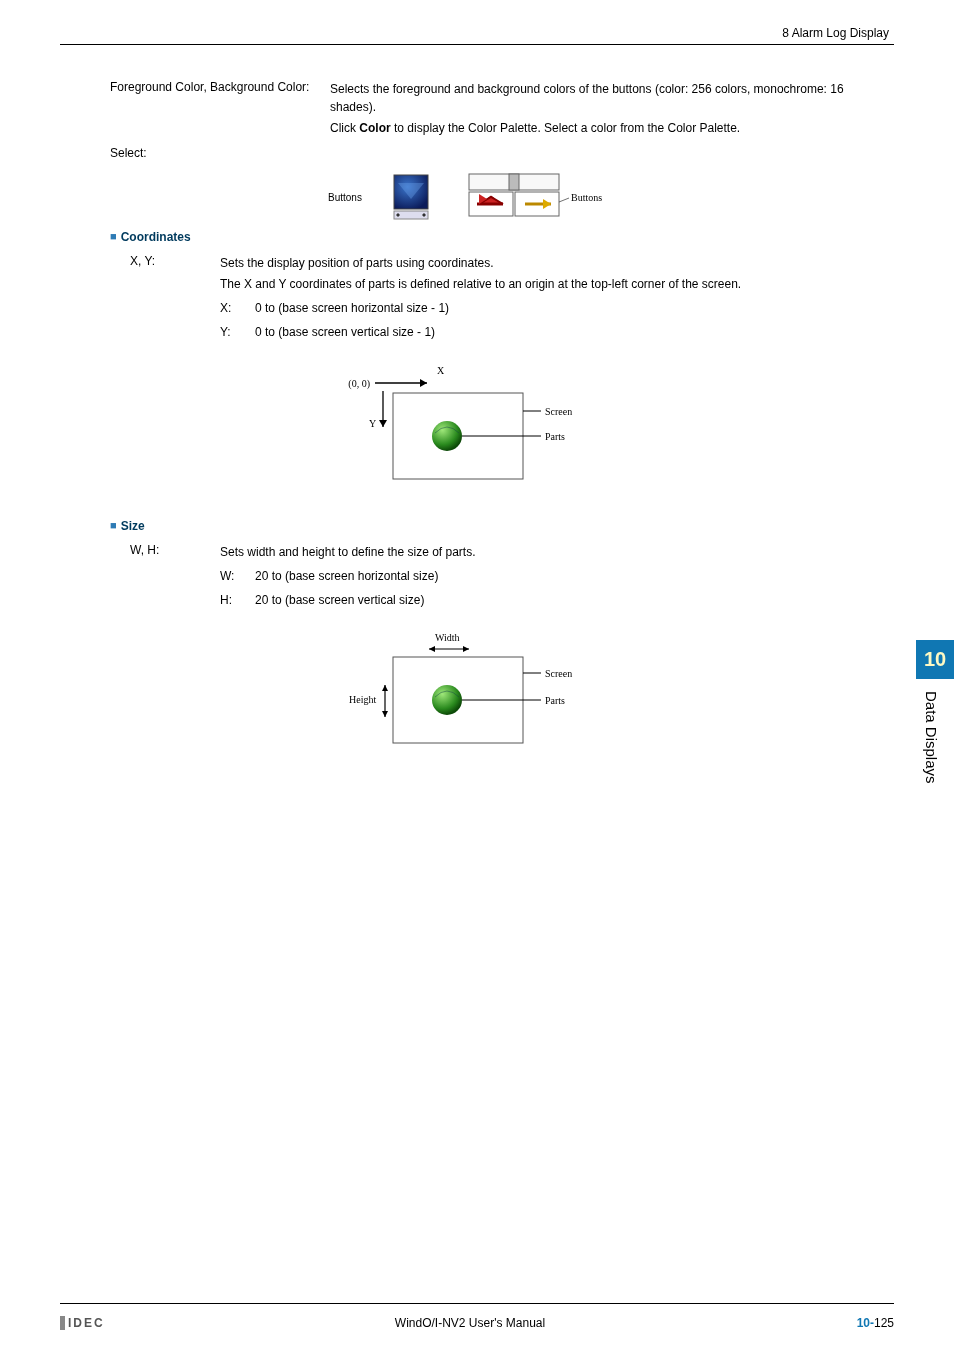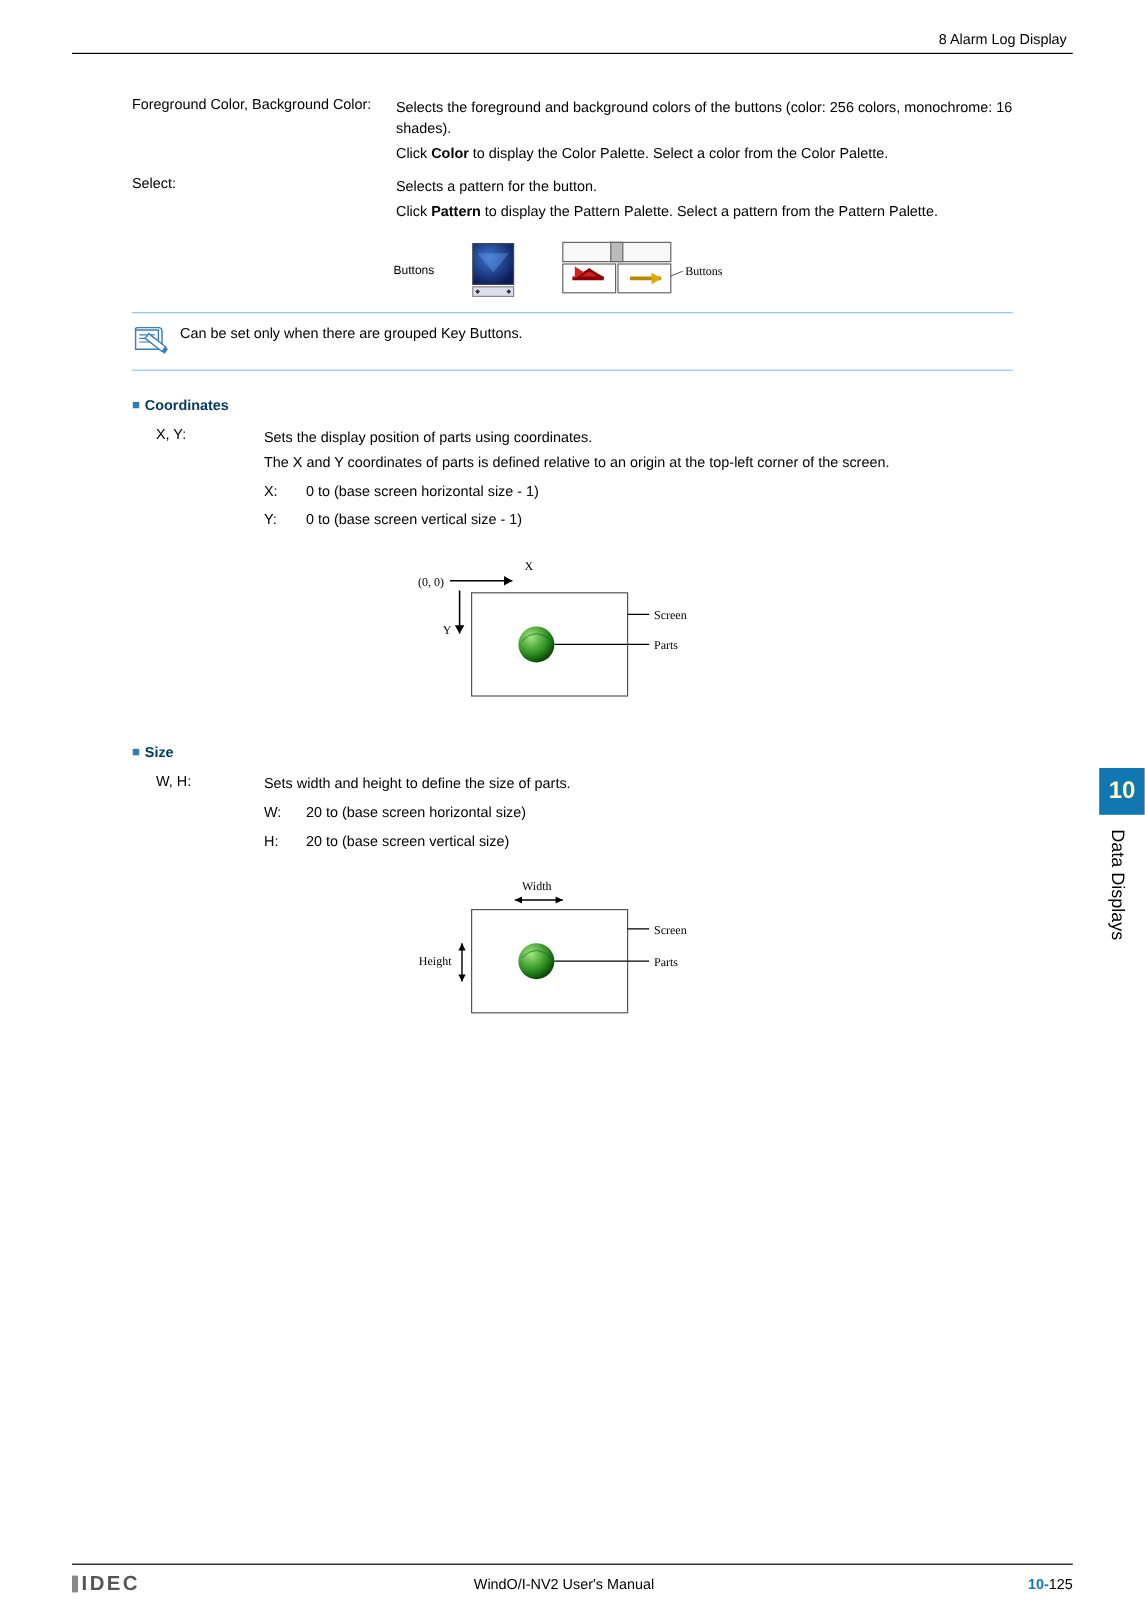--- a/index.html
+++ b/index.html
@@ -122,21 +122,21 @@
     display: flex;
     justify-content: space-between;
     align-items: center;
     font-size: 12px;
   }
   .footer .center { position:absolute; left:0; right:14px; text-align:center; }
   .footer .right { font-weight: bold; color: #1077b3; }
   .footer .right .pg { color: #000; font-weight: normal; }
   .idec-logo {
     display:flex; align-items:center; gap:3px;
-    font-weight: bold; letter-spacing: 2px; font-size: 17px;
+    font-weight: bold; letter-spacing: 2px; font-size: 12px;
     color: #555;
   }
   .idec-logo .bar { width: 5px; height: 14px; background:#888; }
 
   b.strong { font-weight: bold; }
 </style>
 </head>
 <body>
 
 <div class="header-text">8 Alarm Log Display</div>
@@ -148,24 +148,20 @@
   <div class="def-row">
     <div class="def-term">Foreground Color, Background Color:</div>
     <div class="def-desc">
       <p>Selects the foreground and background colors of the buttons (color: 256 colors, monochrome: 16 shades).</p>
       <p><span>Click </span><b class="strong">Color</b><span> to display the Color Palette. Select a color from the Color Palette.</span></p>
     </div>
   </div>
 
   <div class="def-row">
     <div class="def-term">Select:</div>
-    <div class="def-desc">
-      <p>Selects a pattern for the button.</p>
-      <p><span>Click </span><b class="strong">Pattern</b><span> to display the Pattern Palette. Select a pattern from the Pattern Palette.</span></p>
-    </div>
   </div>
 
   <div class="buttons-illus">
     <span class="lbl">Buttons</span>
     <svg width="45" height="48">
       <defs>
         <radialGradient id="g1" cx="40%" cy="35%" r="70%">
           <stop offset="0%" stop-color="#3b75cc"></stop>
           <stop offset="100%" stop-color="#0b1b5a"></stop>
         </radialGradient>
@@ -186,34 +182,20 @@
       <path d="M 10 32 L 36 32" stroke="#800" stroke-width="3"></path>
       <path d="M 12 32 L 20 27 L 12 22 Z" fill="#c22"></path>
       <rect x="48" y="20" width="44" height="24" fill="#fff" stroke="#666"></rect>
       <path d="M 58 32 L 84 32" stroke="#b80" stroke-width="3"></path>
       <path d="M 84 32 L 76 27 L 76 37 Z" fill="#da0"></path>
       <line x1="92" y1="30" x2="102" y2="26" stroke="#333" stroke-width="0.7"></line>
       <text x="104" y="29" font-size="10" font-family="Verdana">Buttons</text>
     </svg>
   </div>
 
-  <div class="note-box">
-    <div class="ico">
-      <svg width="30" height="28">
-        <path d="M 3 6 L 22 6 L 22 22 L 3 22 Z" fill="none" stroke="#3a7fb5" stroke-width="1.2"></path>
-        <path d="M 3 6 Q 2 4 5 4 L 22 4 Q 25 4 25 7 L 25 20" fill="none" stroke="#3a7fb5" stroke-width="1.2"></path>
-        <line x1="6" y1="10" x2="19" y2="10" stroke="#3a7fb5"></line>
-        <line x1="6" y1="13" x2="19" y2="13" stroke="#3a7fb5"></line>
-        <line x1="6" y1="16" x2="19" y2="16" stroke="#3a7fb5"></line>
-        <path d="M 14 9 L 28 20 L 25 24 L 11 13 Z" fill="#fff" stroke="#3a7fb5" stroke-width="1.2"></path>
-        <path d="M 25 24 L 28 20 L 30 22 L 27 26 Z" fill="#3a7fb5"></path>
-      </svg>
-    </div>
-    <div class="txt">Can be set only when there are grouped Key Buttons.</div>
-  </div>
 
   <div class="bullet-heading">
     <span class="sq">■</span><span>Coordinates</span>
   </div>
 
   <div class="def-row" style="margin-left:20px;">
     <div class="def-term-narrow">X, Y:</div>
     <div class="def-desc">
       <p>Sets the display position of parts using coordinates.</p>
       <p>The X and Y coordinates of parts is defined relative to an origin at the top-left corner of the screen.</p>

